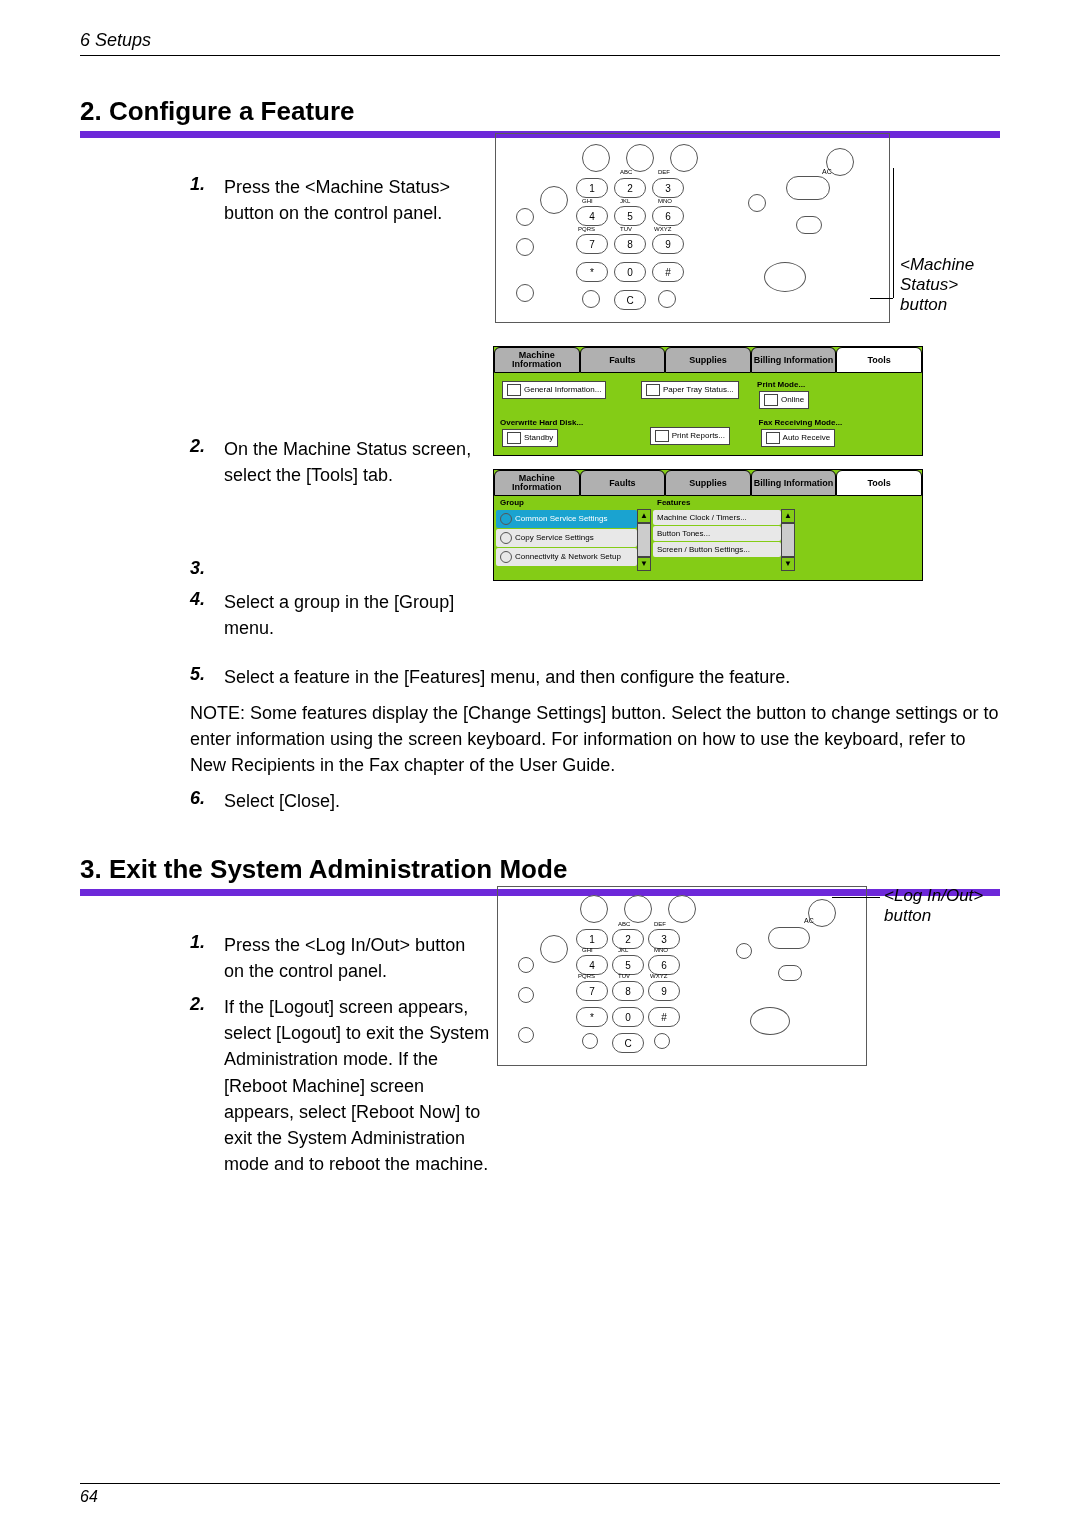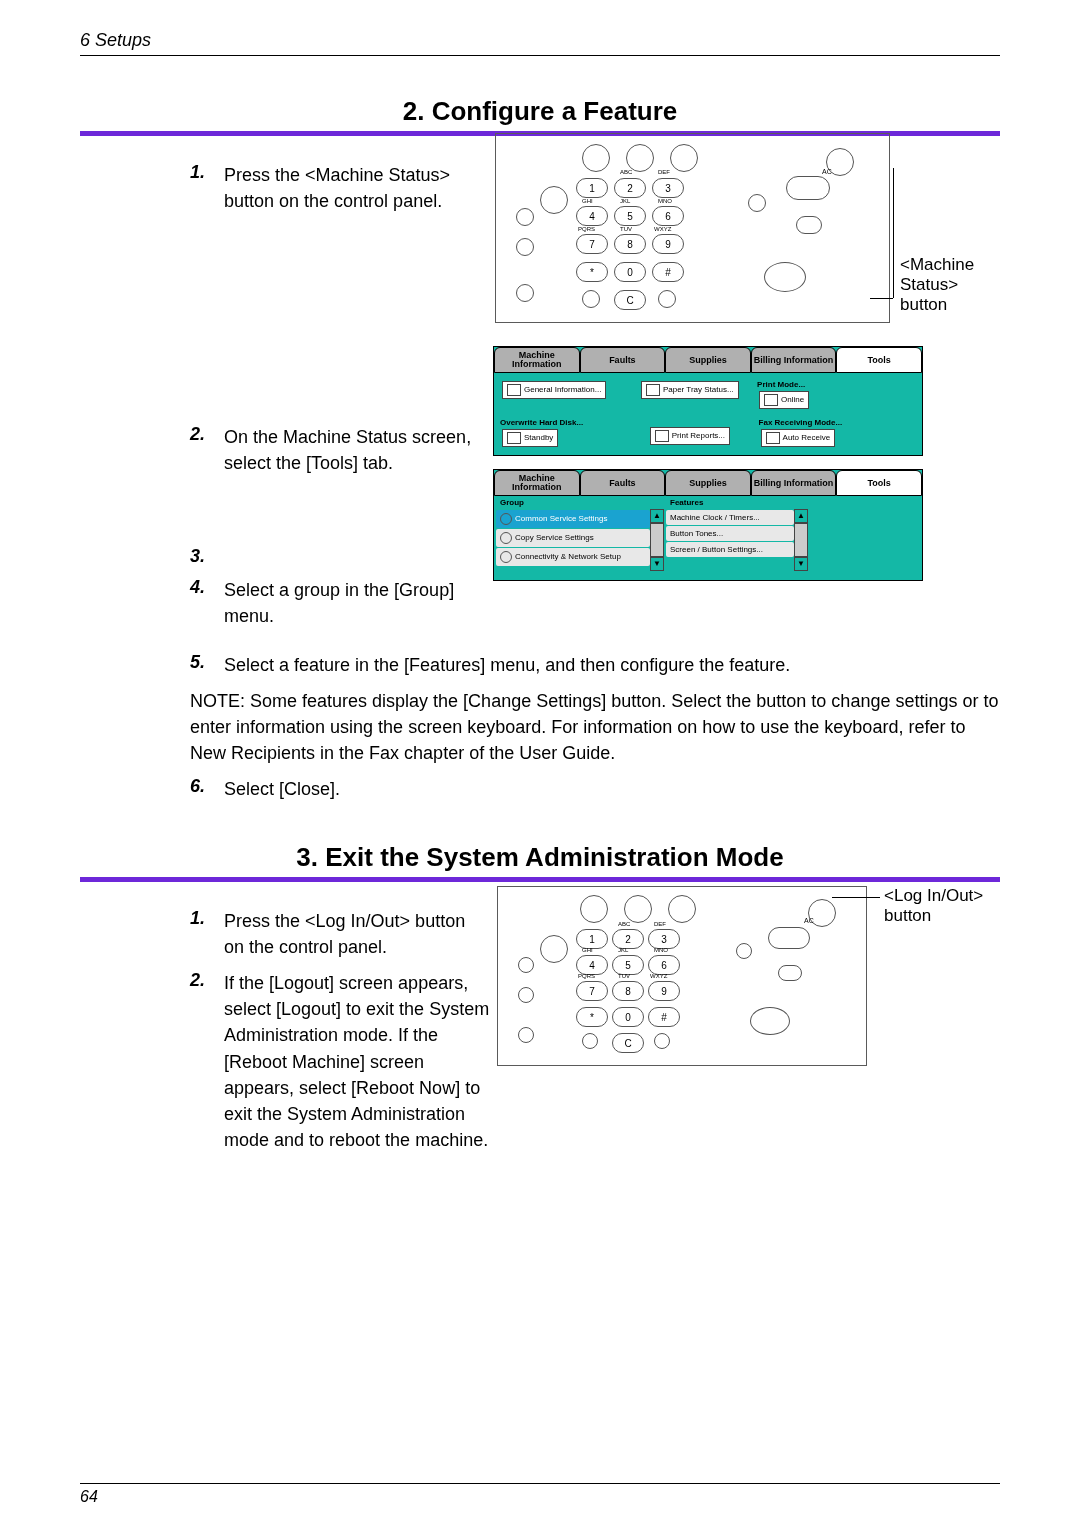--- a/index.html
+++ b/index.html
@@ -15,24 +15,23 @@
     .header-section {
       font-style: italic;
       font-size: 18px;
       border-bottom: 1px solid #000;
       padding-bottom: 4px;
       margin-bottom: 40px;
     }
     .section-heading {
       font-size: 26px;
       font-weight: bold;
-      border-bottom: 5px solid #6d28d9;
+      border-bottom: 7px solid #6d28d9;
       padding-bottom: 4px;
-      margin-bottom: 26px;
-      text-align: center;
+      margin-bottom: 36px;
     }
     .step-block {
       margin-left: 110px;
       position: relative;
     }
     .step-row { display: flex; align-items: flex-start; margin-bottom: 10px; }
     .step-num { font-style: italic; font-weight: bold; width: 34px; font-size: 18px; }
     .step-text { font-size: 18px; line-height: 1.45; flex: 1; }
     .fig-panel {
       position: absolute;
@@ -42,42 +41,42 @@
     }
     .keypad-cluster { position: absolute; left: 80px; top: 24px; }
     .kbtn {
       width: 32px; height: 20px; border: 1.5px solid #555; border-radius: 10px;
       position: absolute; display: flex; align-items: center; justify-content: center;
       font-size: 10px; background: #fff;
     }
     .round-btn { width: 28px; height: 28px; border: 1.5px solid #555; border-radius: 50%; position: absolute; background: #fff; }
     .callout-line1 { position: absolute; border-top: 1px solid #000; }
     .callout-line1v { position: absolute; border-left: 1px solid #000; }
-    .callout-text { position: absolute; font-size: 17px; }
+    .callout-text { position: absolute; font-size: 17px; font-style: italic; }
     .screen-ui {
-      position: absolute; border: 1.5px solid #000; background: #14b8a6;
+      position: absolute; border: 1.5px solid #000; background: #84cc16;
     }
     .tabs { display: flex; height: 26px; }
     .tab {
       flex: 1; font-size: 9px; font-weight: bold; border: 1px solid #000;
       border-top-left-radius: 6px; border-top-right-radius: 6px;
       display: flex; align-items: center; justify-content: center; text-align: center; line-height: 1;
     }
     .tab.inactive { background: #b0b0b0; }
     .tab.active { background: #fff; }
     .ui-body { padding: 6px; font-size: 9px; }
     .ui-btn {
       display: inline-block; border: 1px solid #444; background: #fff;
       padding: 2px 4px; font-size: 8px; margin: 2px;
     }
     .ui-minibtn { width: 14px; height: 12px; border: 1px solid #444; display: inline-block; margin-right: 3px; vertical-align: middle; }
     .side-col { display: inline-block; vertical-align: top; width: 100px; }
     .side-item { background: #2a2a2a; color: #fff; font-size: 8px; padding: 3px 4px; border-bottom: 1px solid #888; font-weight: bold; }
     .side-item.sel { background: #1aa3d0; }
-    .mid-col { display: inline-block; vertical-align: top; width: 168px; margin-left: 2px; }
+    .mid-col { display: inline-block; vertical-align: top; width: 155px; margin-left: 2px; }
     .right-col { display: inline-block; vertical-align: top; width: 142px; margin-left: 2px; }
     .col-header { font-size: 8px; font-weight: bold; padding: 2px 4px; }
     .mid-item, .right-item { background: #e8e8e8; font-size: 8px; padding: 3px 4px; margin: 1px 0; border-radius: 2px; }
     .mid-item.sel { background: #1aa3d0; color: #fff; }
     .circle-icon { display: inline-block; width: 12px; height: 12px; border: 1px solid #555; border-radius: 50%; vertical-align: middle; margin-right: 3px; }
     .scrollbar { display: inline-block; width: 14px; vertical-align: top; }
     .scroll-btn { width: 14px; height: 14px; border: 1px solid #444; font-size: 8px; text-align: center; line-height: 12px; }
     .page-num { position: absolute; left: 80px; bottom: 22px; font-style: italic; font-size: 16px; border-top: 1px solid #000; width: 920px; padding-top: 4px; }
     .subsection-gap { height: 30px; }
   </style>

